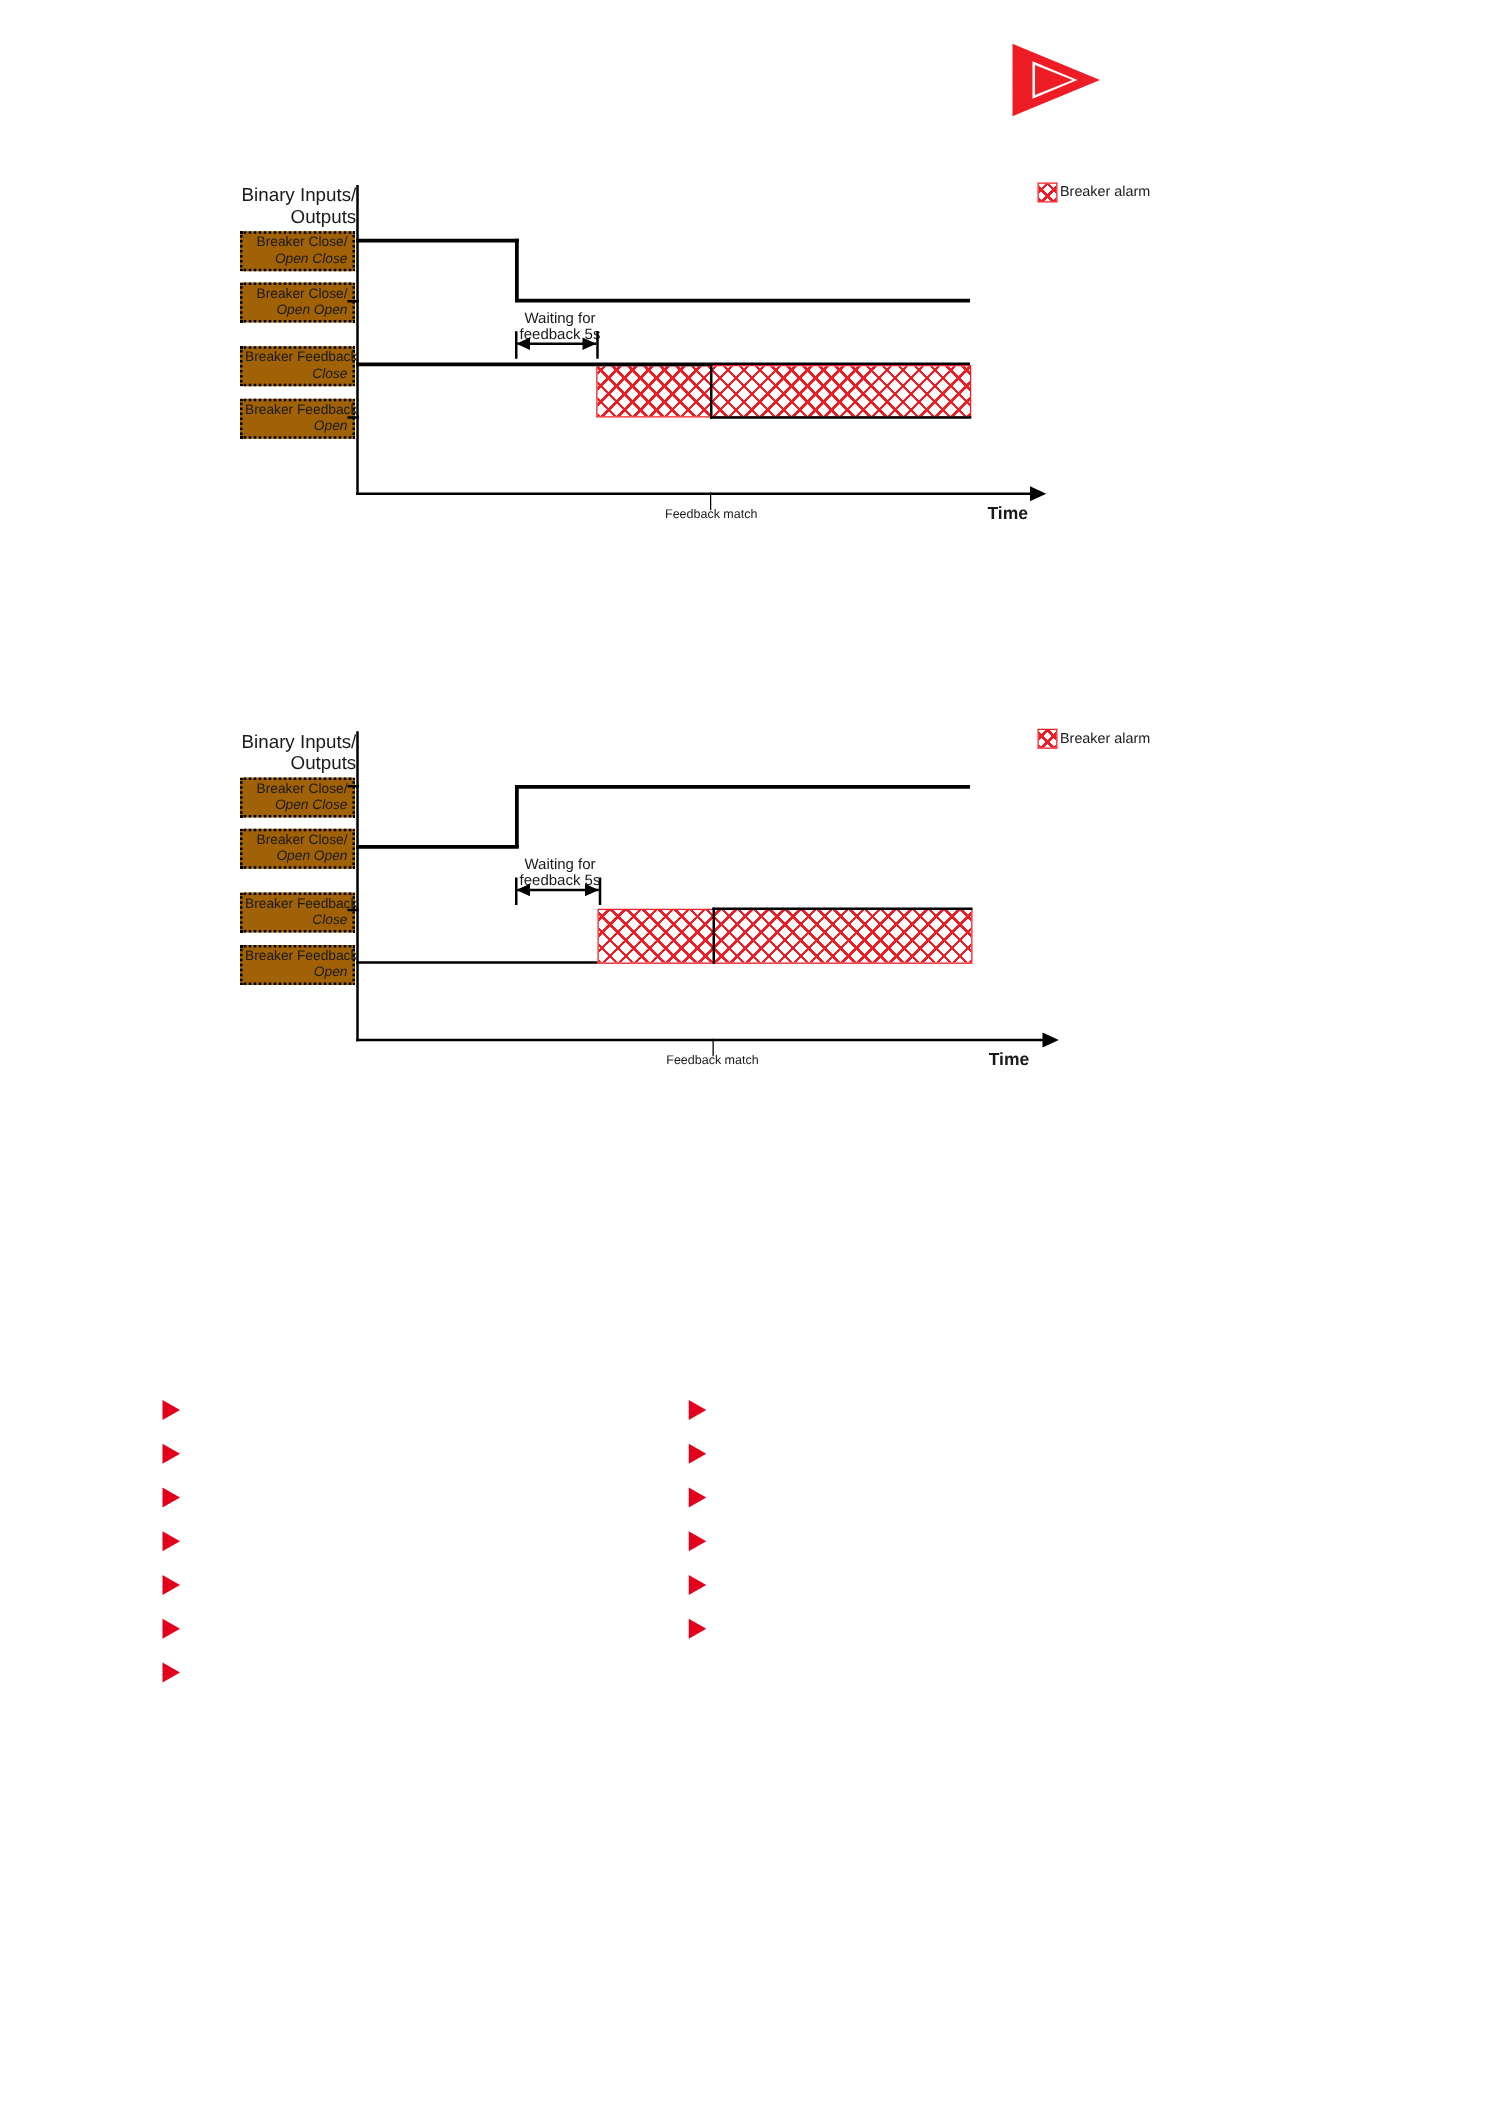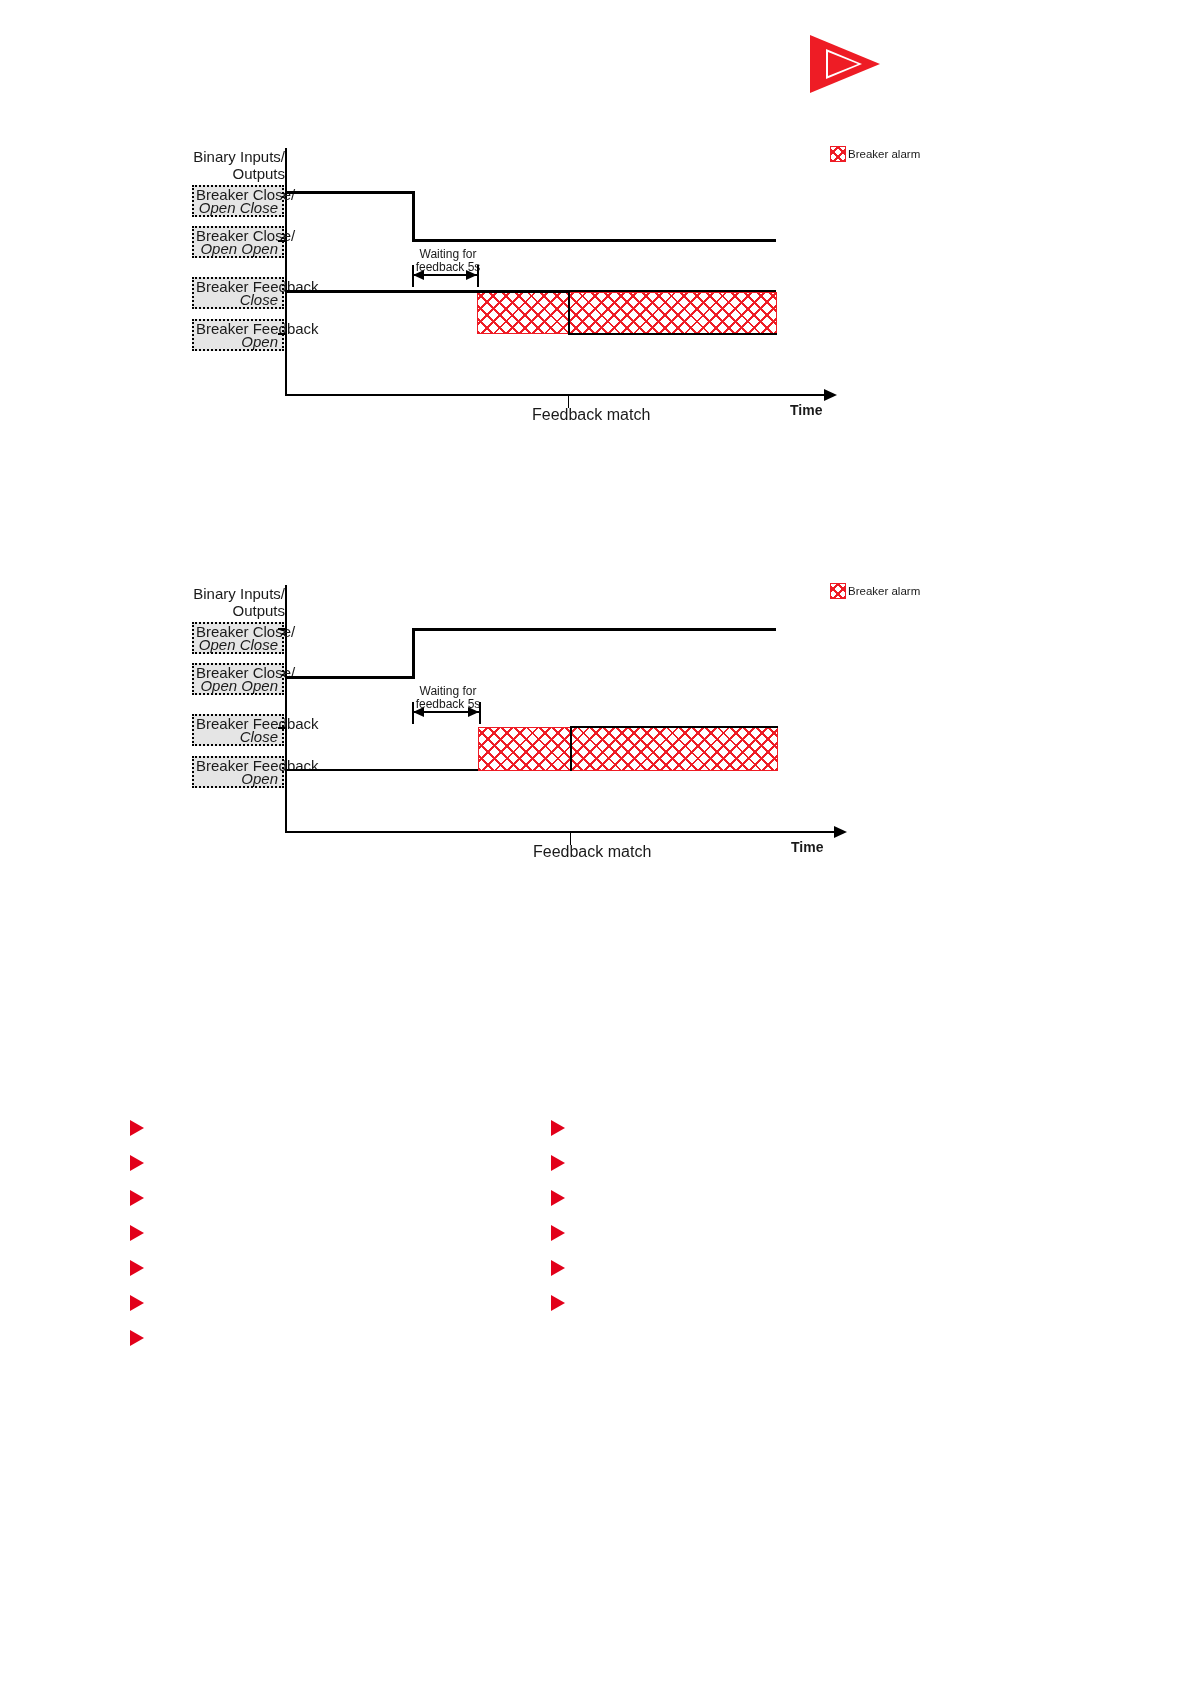--- a/index.html
+++ b/index.html
@@ -83,41 +83,41 @@
     font-family: "Liberation Sans", sans-serif;
   }
   .time-label {
     position: absolute;
     font-size: 14px;
     font-weight: 700;
     color: #1a1a1a;
   }
   .match-label {
     position: absolute;
-    font-size: 16px;
+    font-size: 10px;
     color: #1a1a1a;
     white-space: nowrap;
   }
   .match-tick {
     position: absolute;
     width: 1px;
     background: #000000;
   }
 
   
   .sig-box {
     position: absolute;
     border: 2px dotted #000000;
     box-sizing: border-box;
     padding: 1px 4px 1px 2px;
-    font-size: 15px;
+    font-size: 11px;
     line-height: 13px;
     text-align: right;
     color: #1a1a1a;
-    background: #e5e5e5;
+    background: #a16207;
     white-space: nowrap;
   }
   .sig-box .l1 { display: block; }
   .sig-box .l2 { display: block; font-style: italic; }
 
   
   .stub {
     position: absolute;
     height: 2px;
     background: #000000;

